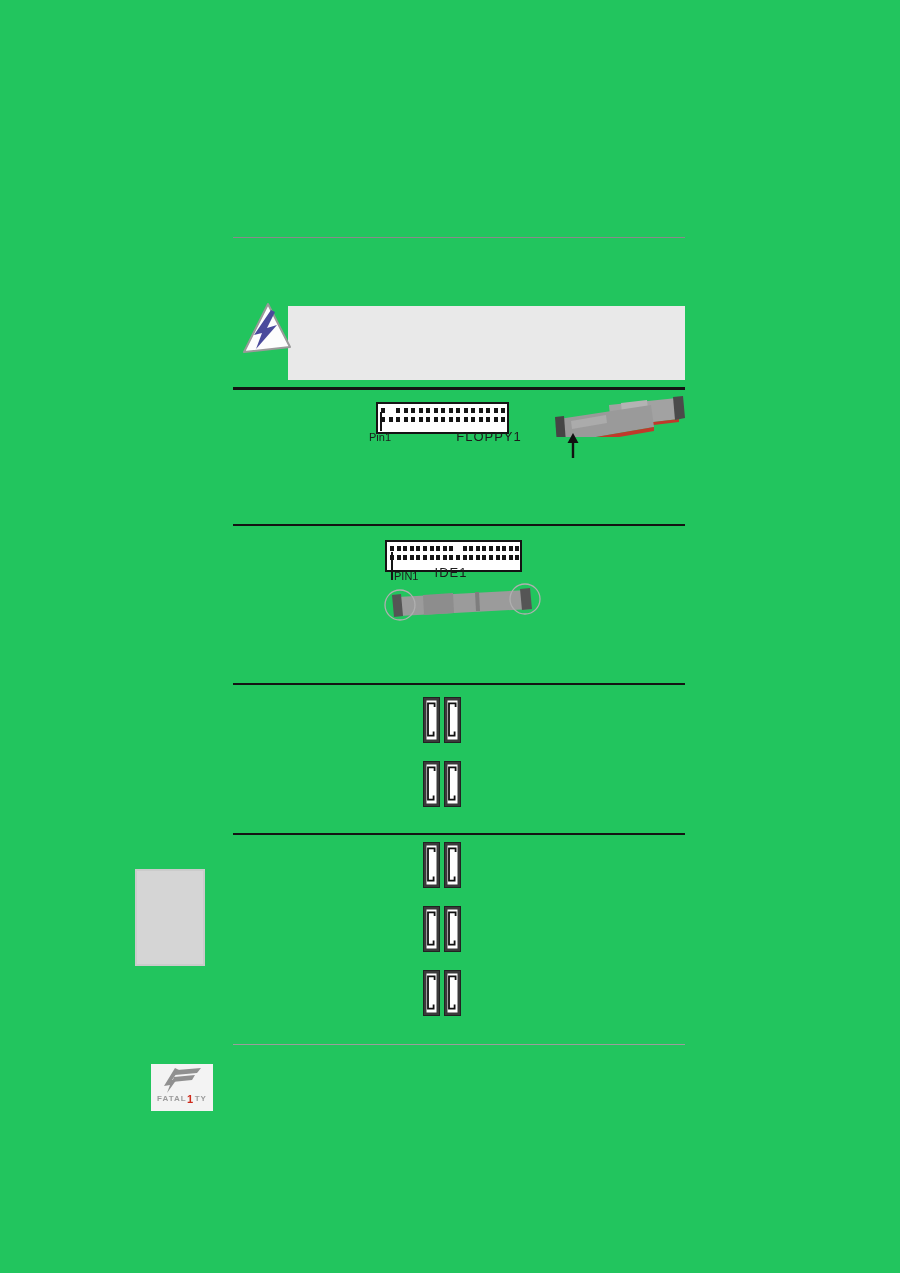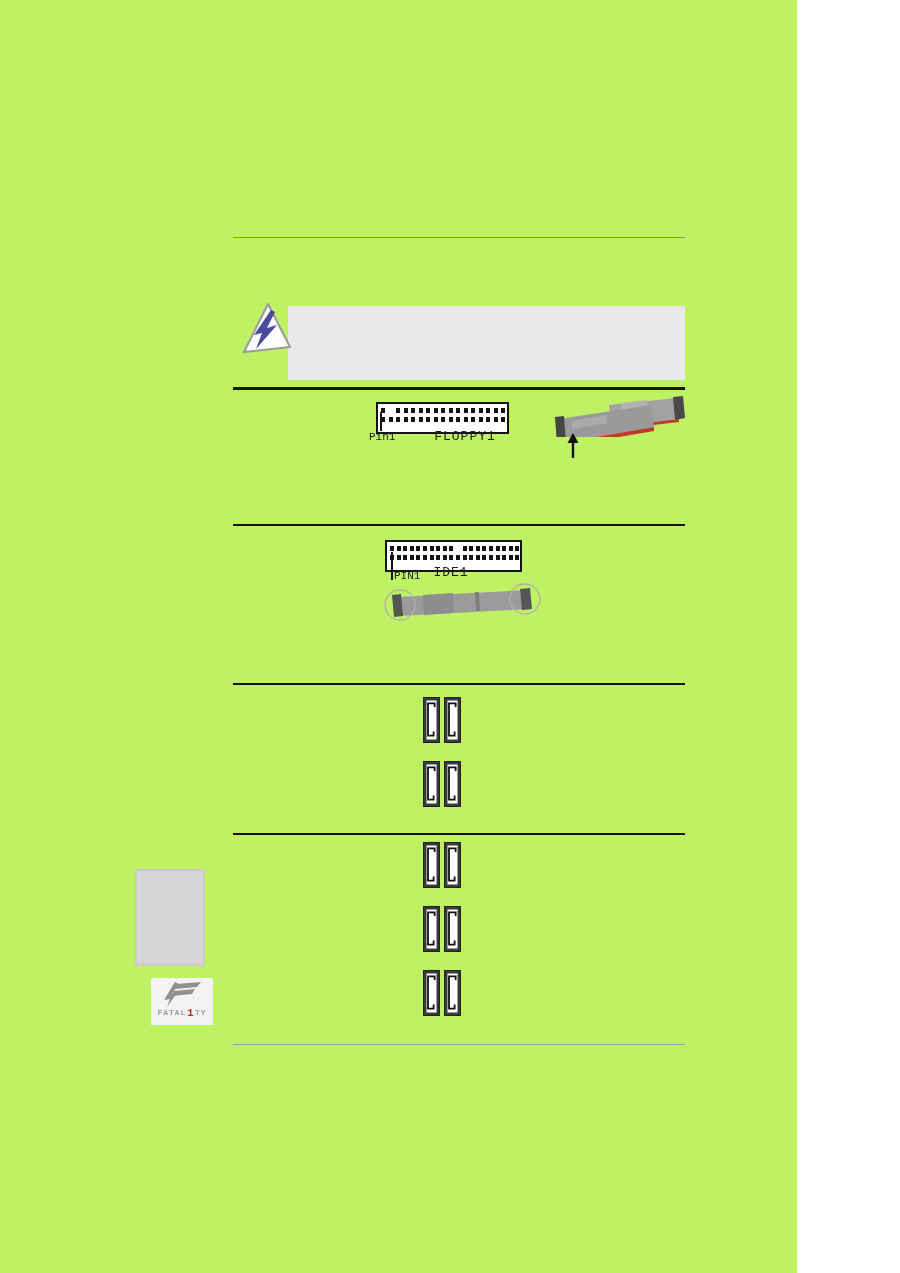--- a/index.html
+++ b/index.html
@@ -1,17 +1,17 @@
 <!DOCTYPE html>
 <html style="--note_bg: #e9e9e9; --bolt_purple: #4a4a9c; --triangle_stroke: #9a9a9a; --ribbon_gray: #9c9c9c; --ribbon_red: #c0392b; --connector_dark: #3a3a3a; --tab_gray: #d5d5d5; --logo_red: #cf2a1b; --logo_gray: #909090; --ink: #141414;"><head>
 <meta charset="utf-8">
 <style>
   html,body{margin:0;padding:0;background:#ffffff;}
-  .page{position:relative;width:797px;height:1273px;background:#bef264;overflow:hidden;
-        font-family:Liberation Mono, monospace;}
+  .page{position:relative;width:900px;height:1273px;background:#22c55e;overflow:hidden;
+        font-family:Liberation Sans, sans-serif;}
 
   
   .rule{position:absolute;left:233px;width:452px;background:#141414;}
   #rule-top{top:237px;height:1px;background:#8a8a8a;}
   #rule-thick{top:387px;height:3px;}
   #rule-2{top:524px;height:2px;}
   #rule-3{top:683px;height:2px;}
   #rule-4{top:833px;height:2px;}
   #rule-bottom{top:1044px;height:1px;background:#9c9c9c;}
 
@@ -28,42 +28,42 @@
   #ide-conn .pinrow{gap:2.6px;}
   .pin{width:4px;height:5px;background:#141414;flex:none;}
   .pin.gap{visibility:hidden;}
 
   .leader{position:absolute;width:2px;background:#141414;}
   #floppy-leader{left:380px;top:412px;height:19px;}
   #ide-leader{left:391px;top:552px;height:28px;}
 
   .lbl{position:absolute;color:#1c1c1c;white-space:nowrap;}
   #floppy-pin1{left:369px;top:431px;font-size:11px;}
-  #floppy-label{left:420px;top:429px;width:90px;text-align:center;font-size:13px;letter-spacing:1px;}
+  #floppy-label{left:444px;top:429px;width:90px;text-align:center;font-size:13px;letter-spacing:1px;}
   #ide-pin1{left:394px;top:570px;font-size:11px;}
   #ide-label{left:421px;top:565px;width:60px;text-align:center;font-size:13px;letter-spacing:1px;}
 
   
   .cable{position:absolute;}
   #floppy-cable{left:551px;top:395px;}
   #stripe-arrow{left:565px;top:433px;}
   #ide-cable{left:383px;top:583px;}
 
   
   .sata-col{position:absolute;left:423px;display:flex;flex-direction:column;gap:18px;}
   #sata-col-0{top:697px;}
   #sata-col-1{top:842px;}
   .sata-pair{display:flex;gap:4px;}
 
   
   .side-tab{position:absolute;left:135px;top:869px;width:70px;height:97px;
             background:var(--tab_gray,#d5d5d5);box-shadow:inset 0 0 0 2px #cbcbcb;}
 
   
-  .logo-box{position:absolute;left:151px;top:978px;width:62px;height:47px;background:#f3f3f3;
+  .logo-box{position:absolute;left:151px;top:1064px;width:62px;height:47px;background:#f3f3f3;
             display:flex;flex-direction:column;align-items:center;}
   .logo-emblem{margin-top:3px;}
   .logo-text{margin-top:1px;font-size:8px;letter-spacing:1px;color:#9b9b9b;font-weight:bold;display:flex;align-items:flex-end;line-height:10px;}
   .logo-text .one{color:var(--logo_red,#cf2a1b);font-size:11px;font-weight:700;margin:0 0.5px;}
 </style>
 </head>
 <body>
 
 <div class="page">
 

